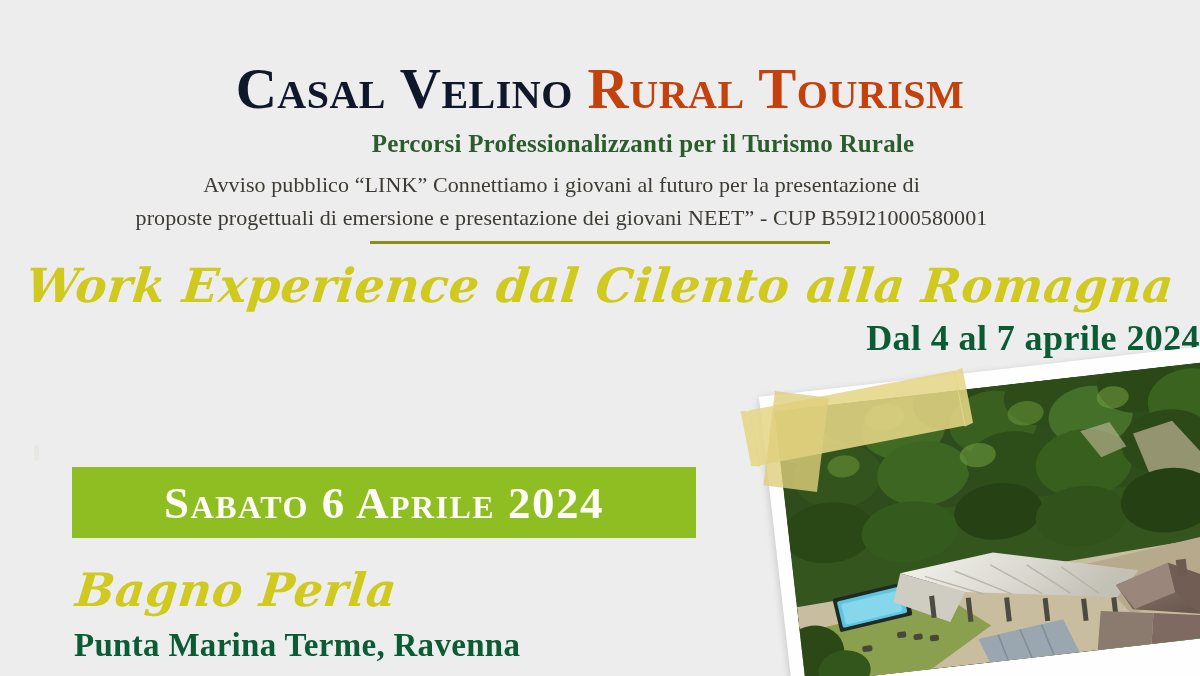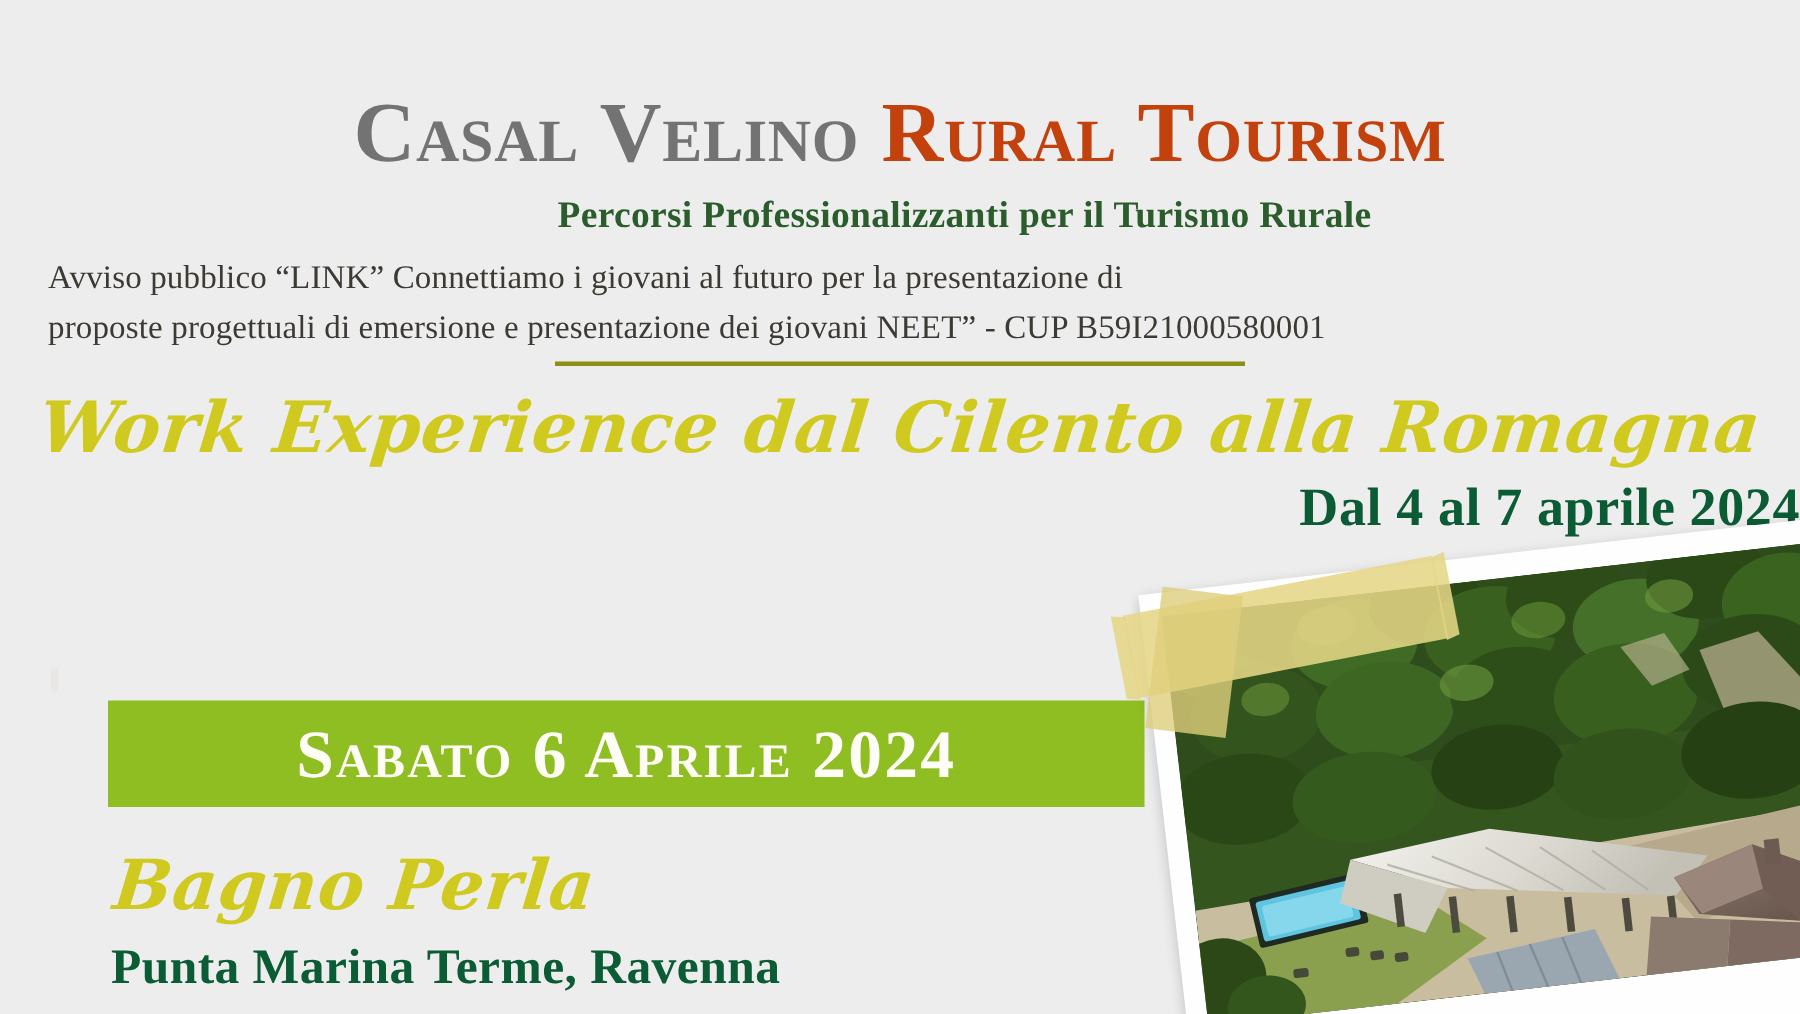--- a/index.html
+++ b/index.html
@@ -33,39 +33,39 @@
     top: 60px; left: 0; width: 1200px;
     text-align: center;
     white-space: nowrap;
     font-family: "Liberation Serif", serif;
     font-weight: 700;
     font-size: 57px;
     letter-spacing: .5px;
     font-variant: small-caps;
     line-height: 1;
   }
-  .title-blue  { color: #737373; }
+  .title-blue  { color: #0f172a; }
   .title-green { color: #c2410c; }
 
   .subtitle {
     position: absolute;
     top: 130px; left: 0; width: 1200px;
     text-align: center;
     font-family: "Liberation Serif", serif;
     font-weight: 700;
     font-size: 25px;
     color: #2a5c2c;
     letter-spacing: .2px;
     margin-left: 43px;
   }
 
   .avviso {
     position: absolute;
     top: 168px; left: 0; width: 1091px;
-    text-align: left;
+    text-align: center;
     font-family: "Liberation Serif", serif;
     font-size: 22px;
     color: #3c3a33;
     line-height: 33px;
     letter-spacing: .1px;
     padding-left: 32px;
   }
 
   .divider {
     position: absolute;
@@ -97,21 +97,21 @@
     font-weight: 700;
     font-size: 36px;
     color: #0b5c35;
     letter-spacing: .4px;
   }
 
   
   .banner {
     position: absolute;
     left: 72px; top: 467px;
-    width: 691px; height: 71px;
+    width: 624px; height: 71px;
     background: #8fbe23;
     display: flex;
     align-items: center;
     justify-content: center;
   }
   .banner-text {
     font-family: "Liberation Serif", serif;
     font-weight: 700;
     font-size: 45px;
     color: #fdfdf6;

